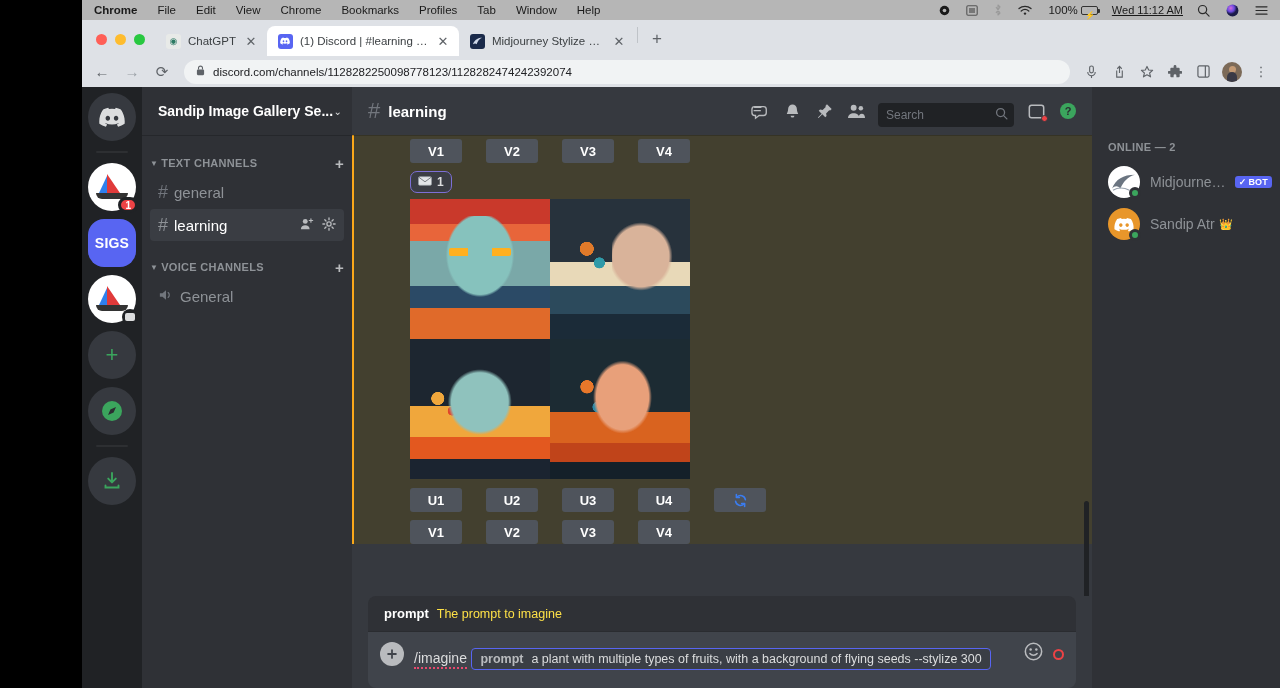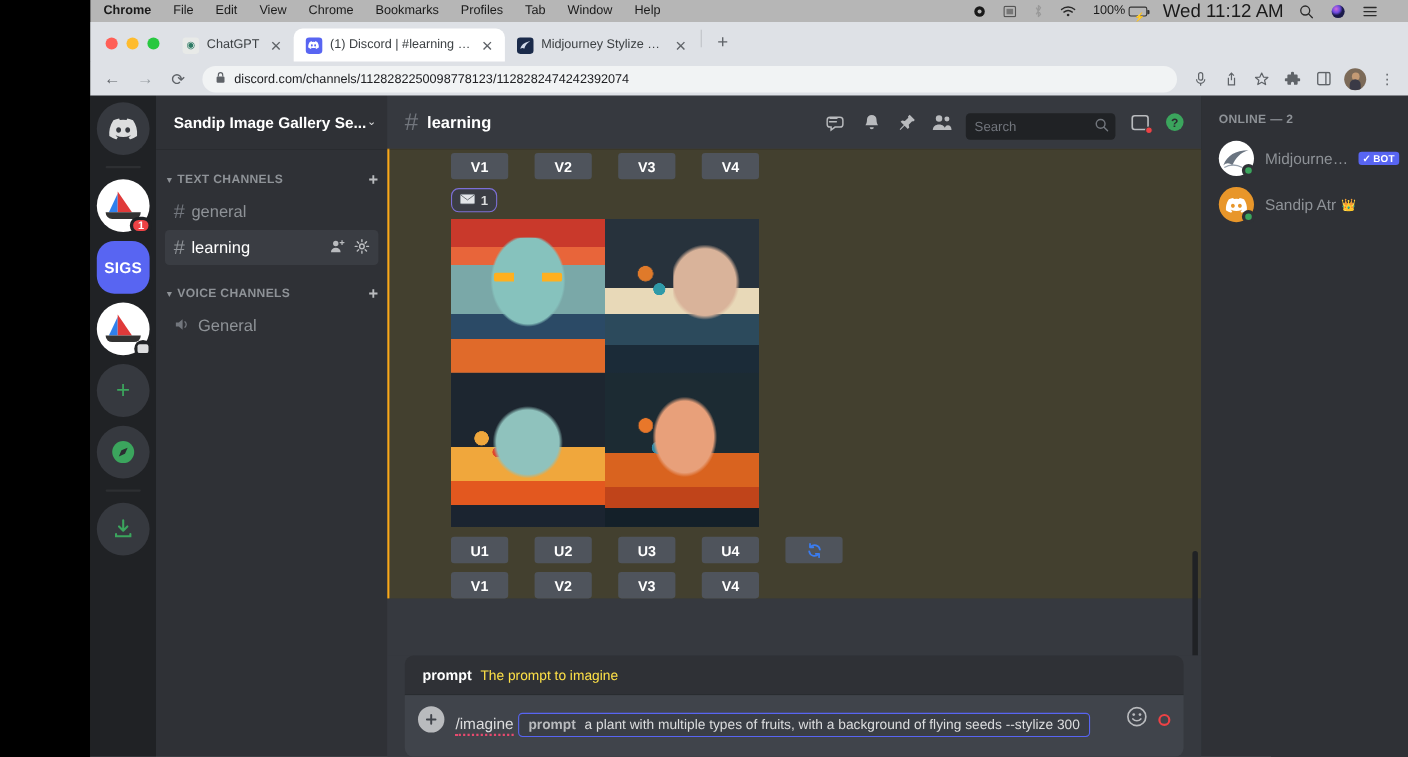--- a/index.html
+++ b/index.html
@@ -13,23 +13,23 @@
   body { position: relative; }
 
   
   .mac-menubar {
     position: absolute; left: 82px; top: 0; width: 1198px; height: 20px;
     background: #b6b6b6; display: flex; align-items: center;
     font-size: 11.5px; color: #1a1a1a; padding-left: 6px;
   }
   .mac-menubar .mitem { padding: 0 10px; white-space: nowrap; line-height: 20px; }
   .mac-menubar .mitem.bold { font-weight: bold; padding-left: 6px; }
-  .mac-right { margin-left: auto; display: flex; align-items: center; gap: 0; padding-right: 20px; }
+  .mac-right { margin-left: auto; display: flex; align-items: center; gap: 0; padding-right: 4px; }
   .mac-right .ic { padding: 0 8px; display: flex; align-items: center; line-height: 20px; }
-  .mac-right .txt { font-size: 17px; padding: 0 6px; }
+  .mac-right .txt { font-size: 11px; padding: 0 6px; text-decoration: underline; }
   .batt-pct { font-size: 11.5px; }
   .batt-box {
     display:inline-block; width:17px; height:9px; border:1.2px solid #333;
     border-radius:2px; position:relative; margin-left:3px;
   }
   .batt-box:after{ content:""; position:absolute; right:-3px; top:2.5px; width:2px; height:4px; background:#333; border-radius:0 1px 1px 0; }
   .batt-bolt{ position:absolute; left:4px; top:-1px; font-size:8px; color:#333; }
 
   
   .chrome-win { position: absolute; left: 82px; top: 20px; width: 1198px; height: 668px; background:#dee1e6; }
@@ -204,21 +204,21 @@
     padding: 3px 8px; display:inline-flex; gap:8px; align-items:baseline; max-width:100%;
   }
   .promptpill .pk { color:#b9bbbe; font-size:12.5px; font-weight:600; }
   .promptpill .pv { color:#dcddde; font-size:12.5px; white-space:nowrap; overflow:hidden; text-overflow:ellipsis; }
   .inputright { display:flex; align-items:center; gap:10px; padding-top:2px; }
   .emojibtn { color:#b9bbbe; font-size:17px; }
   .recdot { width:11px; height:11px; border-radius:50%; border:2px solid #ed4245; }
 
   
   .members { width:188px; flex:0 0 188px; background:#2f3136; padding: 16px 8px 0 16px; }
-  .memhdr { color:#8e9297; font-size:11px; font-weight:700; letter-spacing:.3px; margin-bottom:8px; }
+  .memhdr { color:#8e9297; font-size:11px; font-weight:700; letter-spacing:.3px; margin-bottom:8px;margin-top:38px; }
   .mem { display:flex; align-items:center; gap:10px; height:42px; }
   .memav { width:32px; height:32px; border-radius:50%; position:relative; flex:0 0 32px; overflow:visible; }
   .memav .inner { width:32px; height:32px; border-radius:50%; overflow:hidden; display:flex; align-items:center; justify-content:center; }
   .memav .pres { position:absolute; right:-1px; bottom:-1px; width:12px; height:12px; border-radius:50%; background:#3ba55d; border:3px solid #2f3136; }
   .memname { color:#8e9297; font-size:14px; font-weight:500; display:flex; align-items:center; gap:5px; min-width:0; }
   .memname .nm { overflow:hidden; text-overflow:ellipsis; white-space:nowrap; }
   .bottag { background:#5865f2; color:#fff; font-size:9px; font-weight:700; border-radius:3px; padding: 1px 4px; display:inline-flex; align-items:center; gap:2px; letter-spacing:.2px; }
   .crown { font-size:11px; }
   .mjav { background:#fff; }
   .sdav { background:#e8962a; color:#fff; font-size:16px; }

